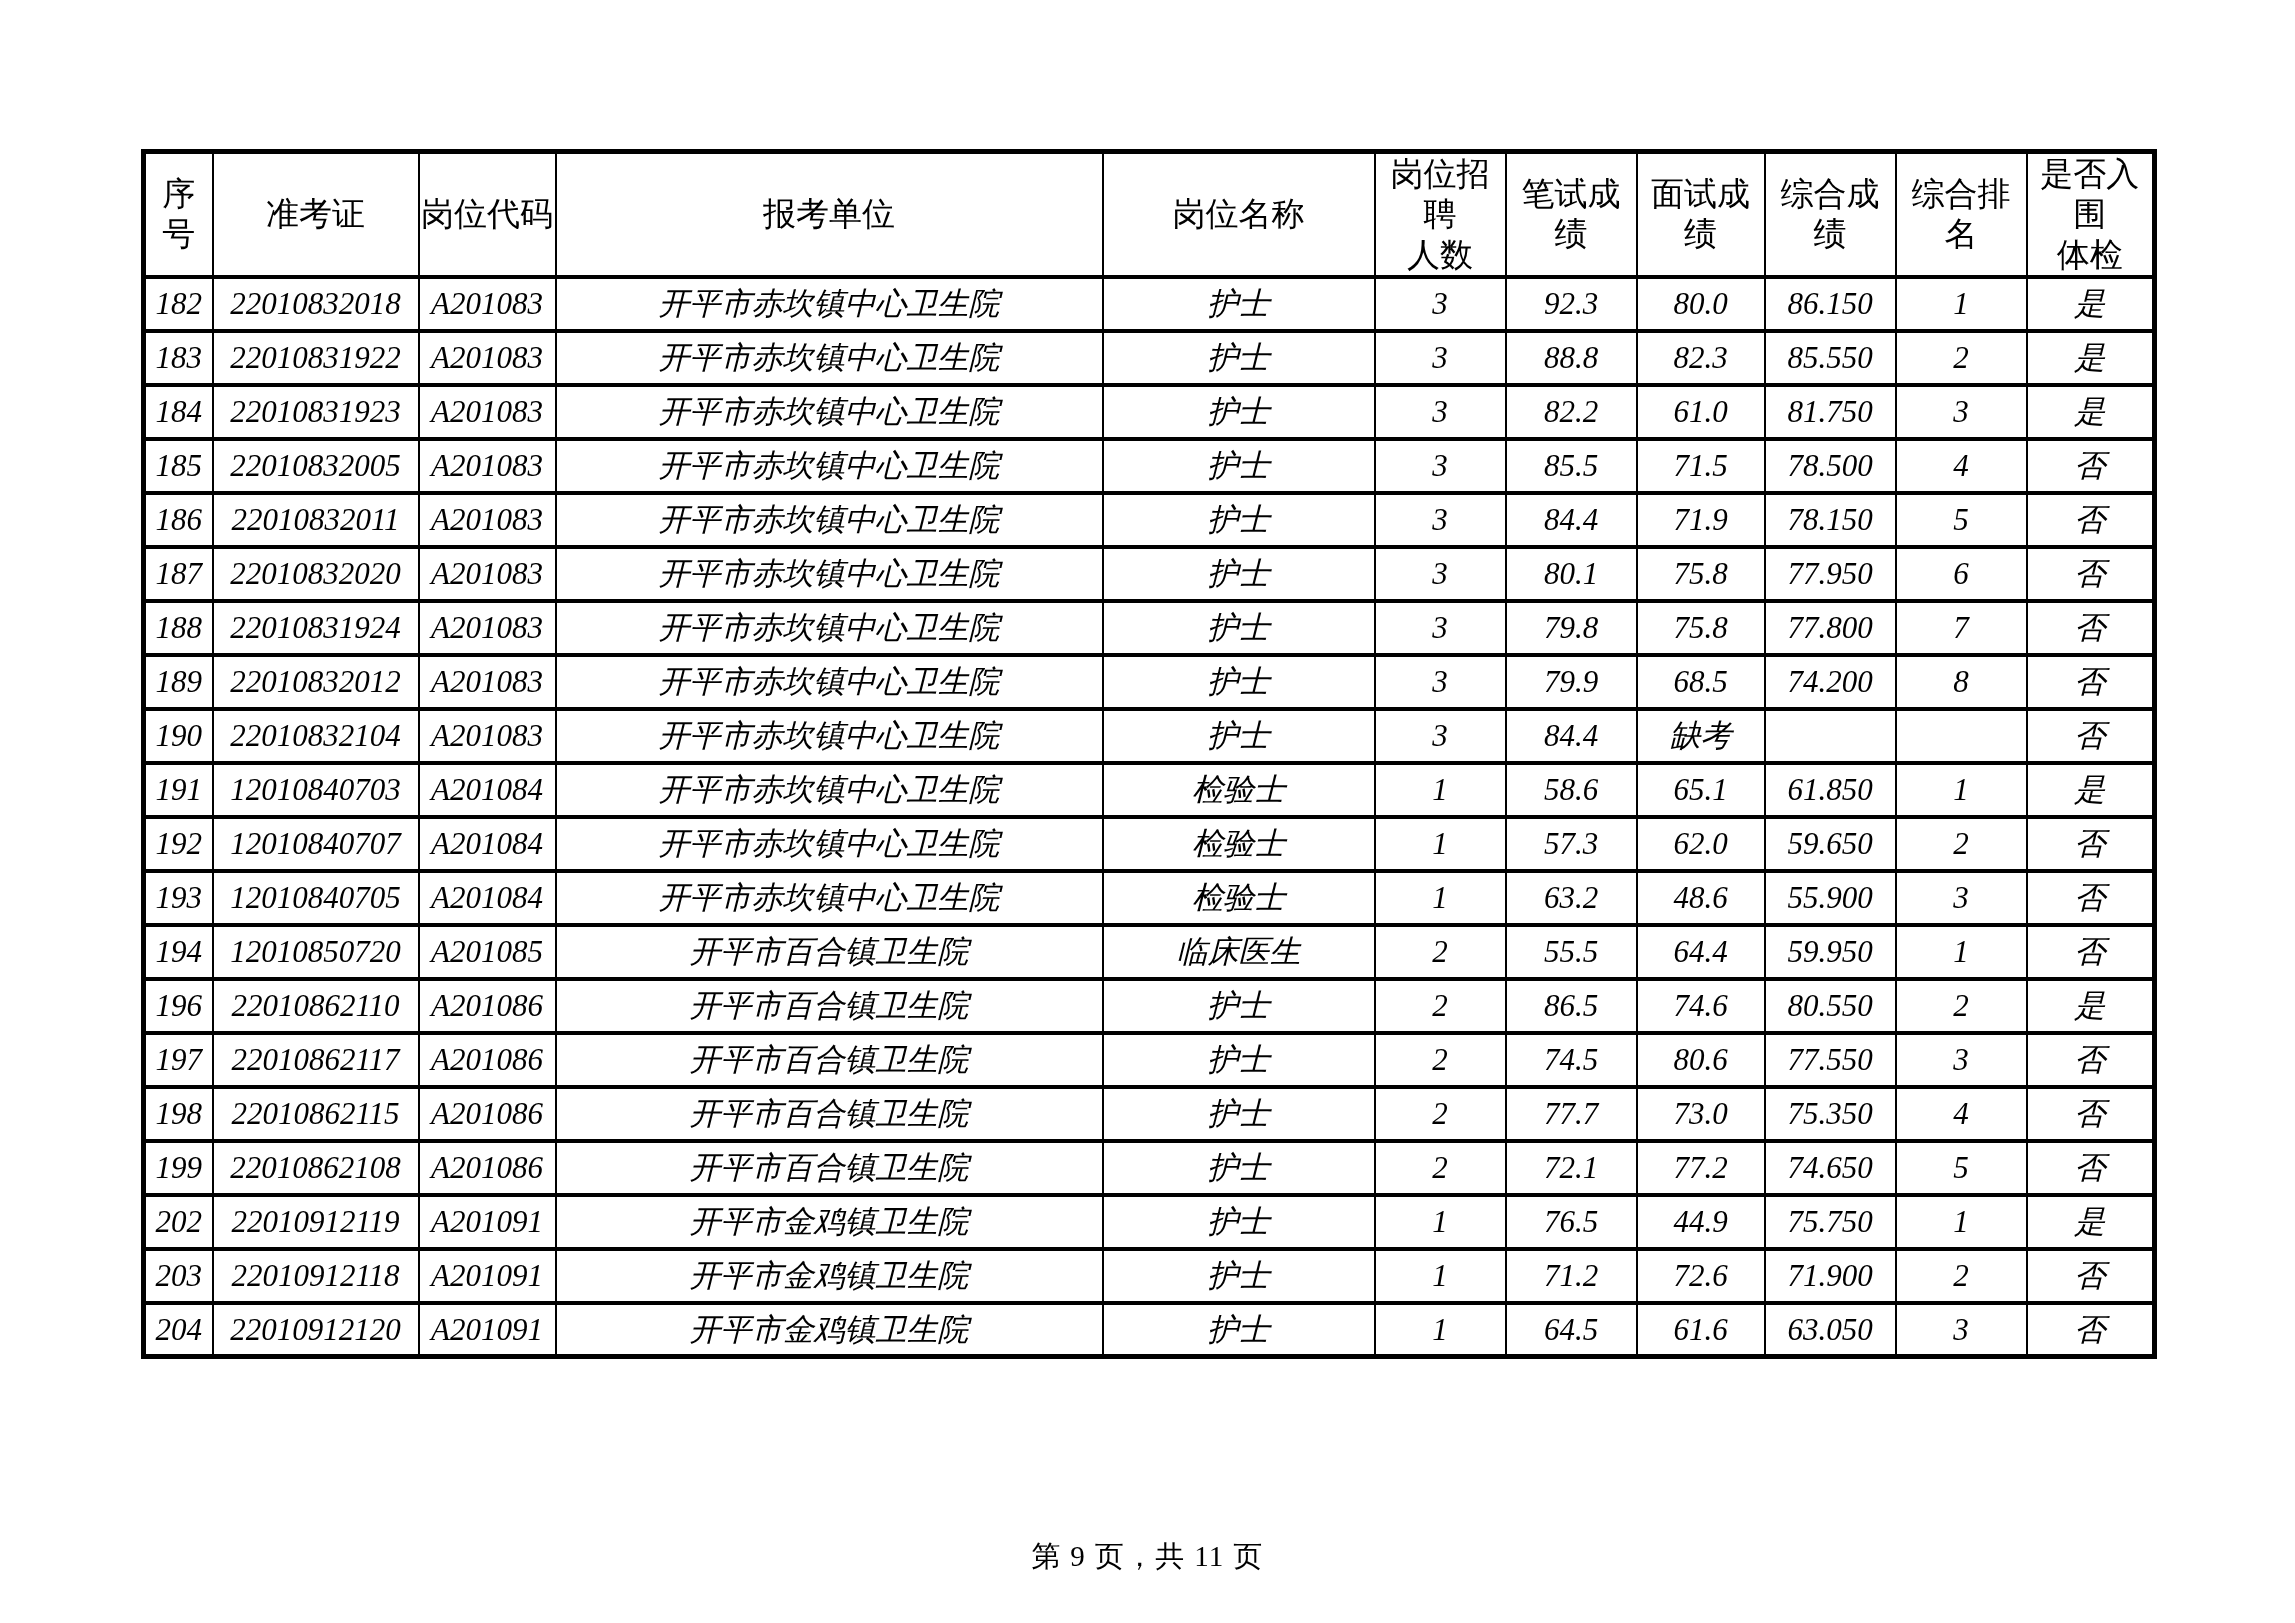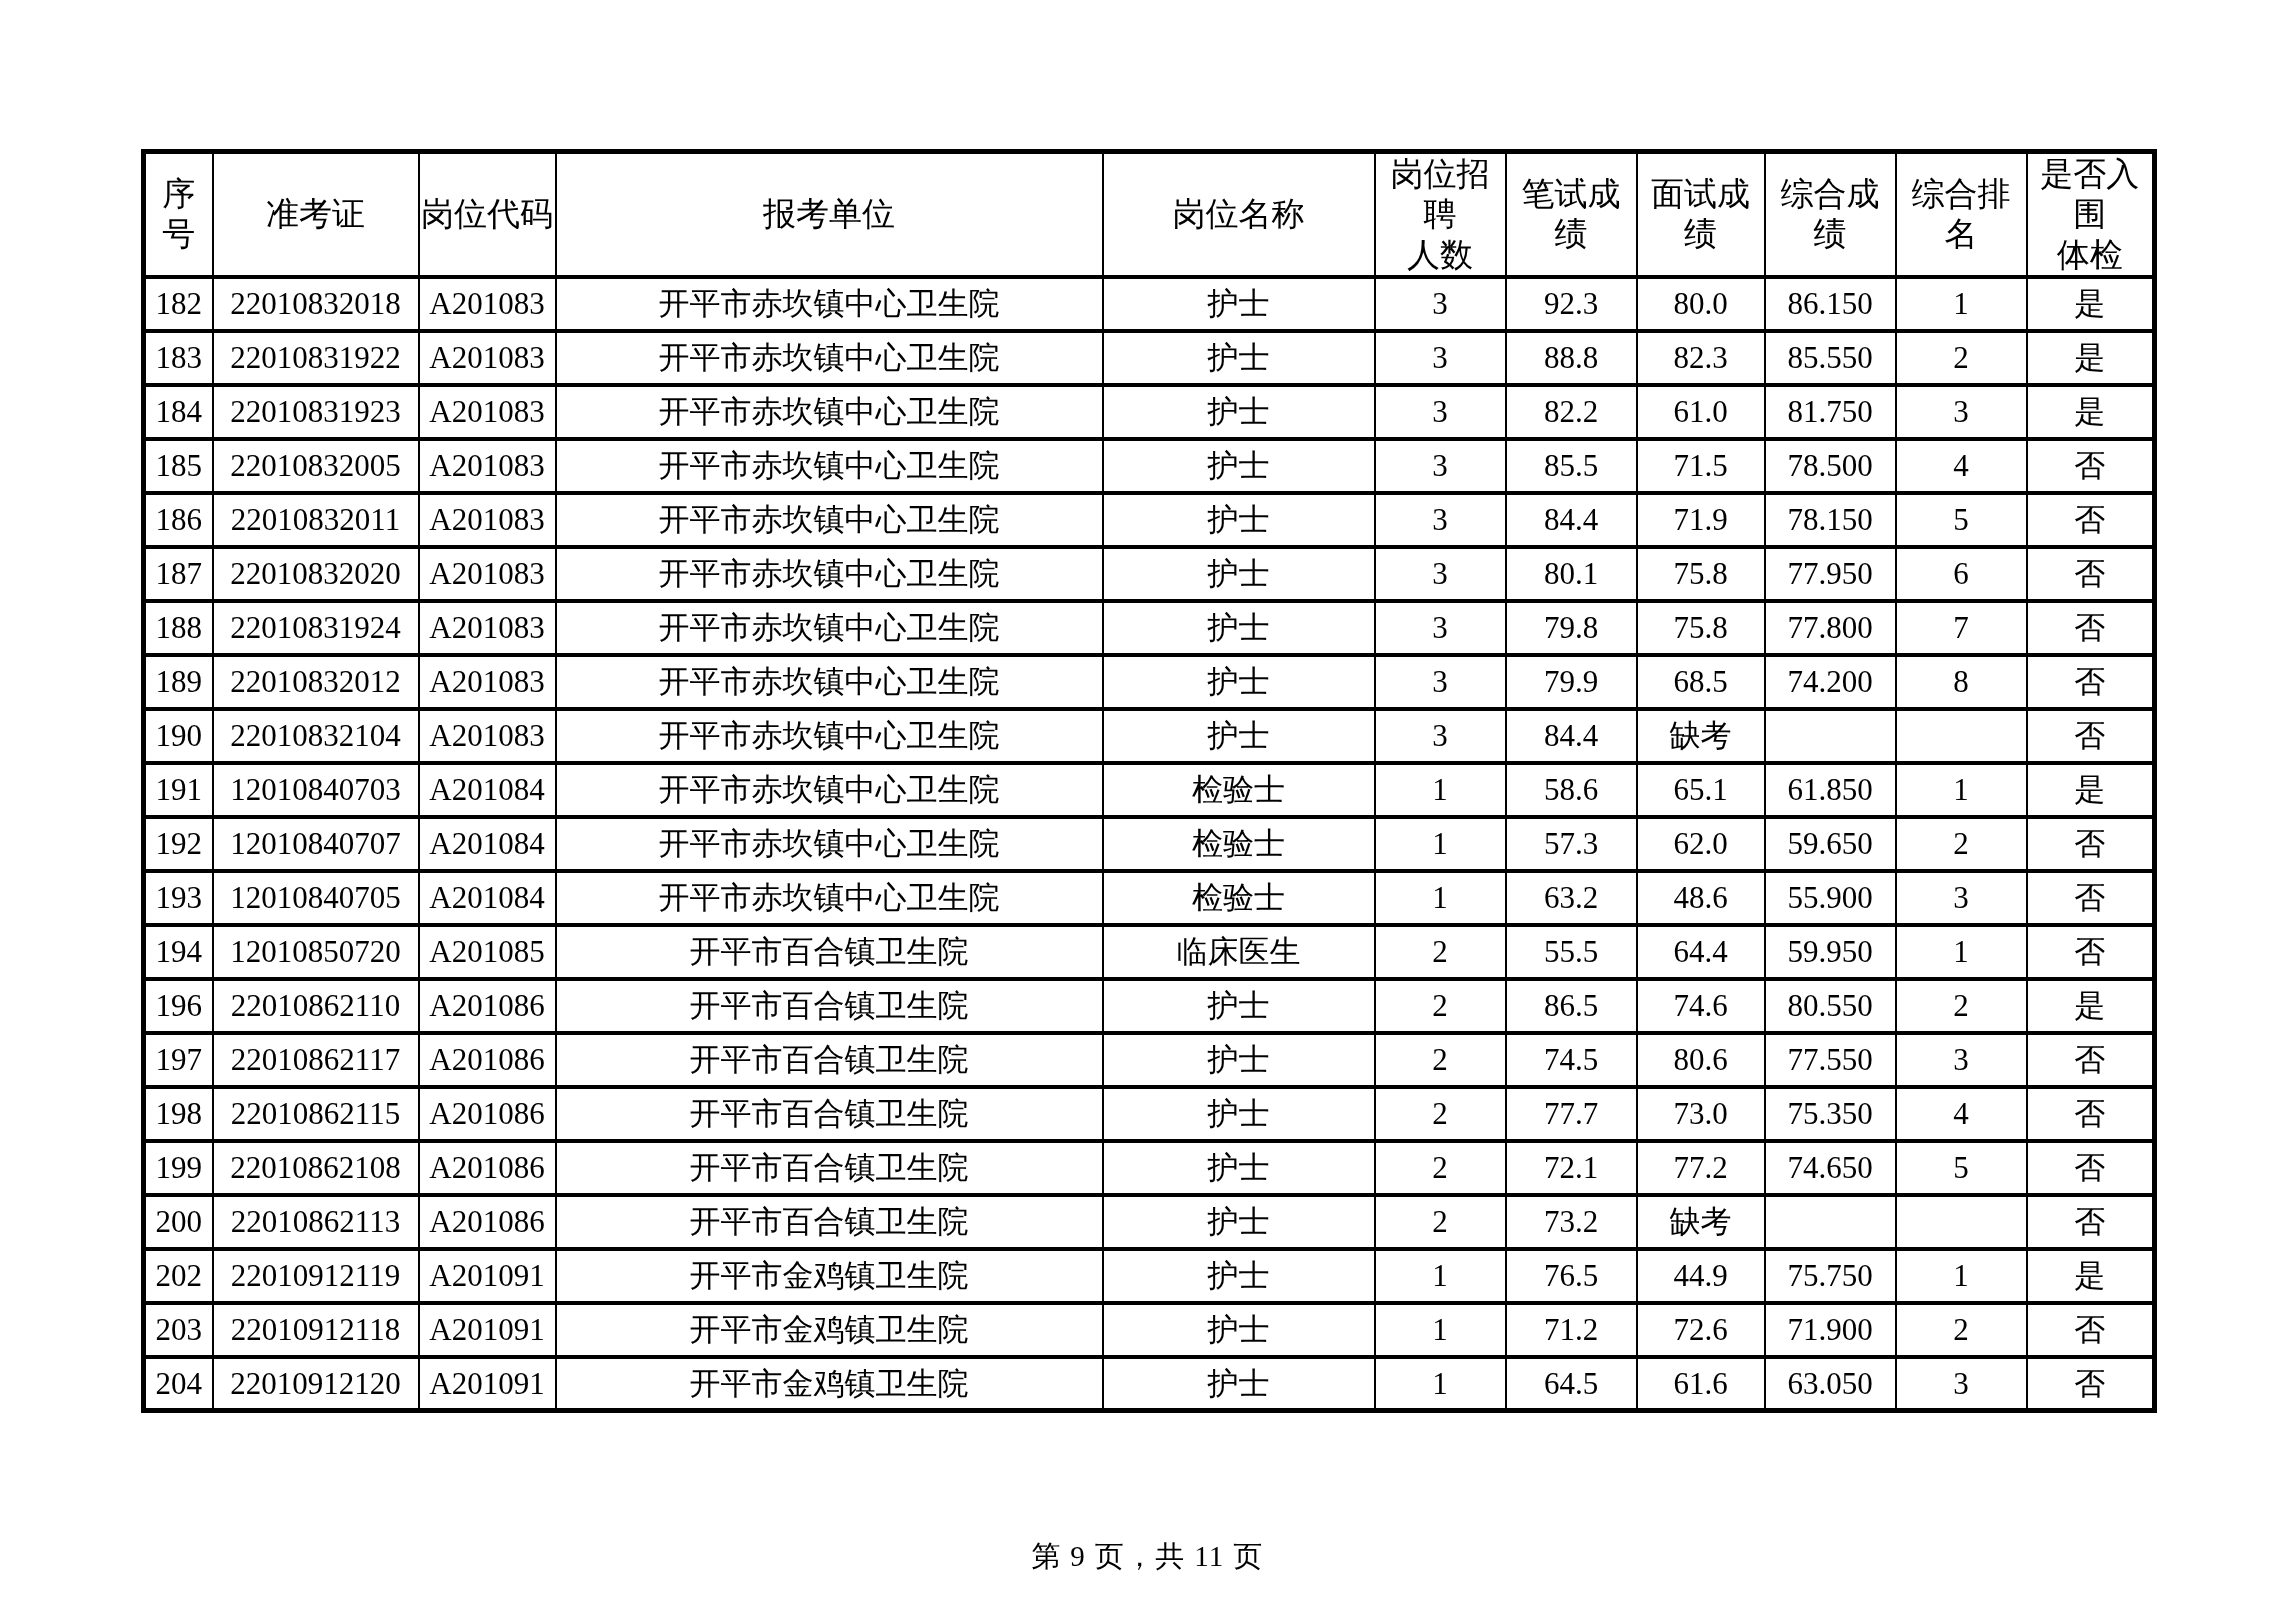--- a/index.html
+++ b/index.html
@@ -42,20 +42,21 @@
     height: 90px;
   }
   table.results thead th {
     font-weight: normal;
     font-size: 33px;
     line-height: 1.22;
     white-space: pre-line;
   }
   table.results tbody tr {
     height: 54px;
+    font-style: italic;
   }
   table.results tbody td {
     font-size: 31px;
     line-height: 1;
     white-space: nowrap;
   }
   .page-footer {
     position: absolute;
     left: 0;
     top: 1537px;
@@ -316,33 +317,20 @@
           <td>开平市百合镇卫生院</td>
           <td>护士</td>
           <td>2</td>
           <td>72.1</td>
           <td>77.2</td>
           <td>74.650</td>
           <td>5</td>
           <td>否</td>
         </tr>
         <tr>
-          <td>200</td>
-          <td>22010862113</td>
-          <td>A201086</td>
-          <td>开平市百合镇卫生院</td>
-          <td>护士</td>
-          <td>2</td>
-          <td>73.2</td>
-          <td>缺考</td>
-          <td></td>
-          <td></td>
-          <td>否</td>
-        </tr>
-        <tr>
           <td>202</td>
           <td>22010912119</td>
           <td>A201091</td>
           <td>开平市金鸡镇卫生院</td>
           <td>护士</td>
           <td>1</td>
           <td>76.5</td>
           <td>44.9</td>
           <td>75.750</td>
           <td>1</td>

